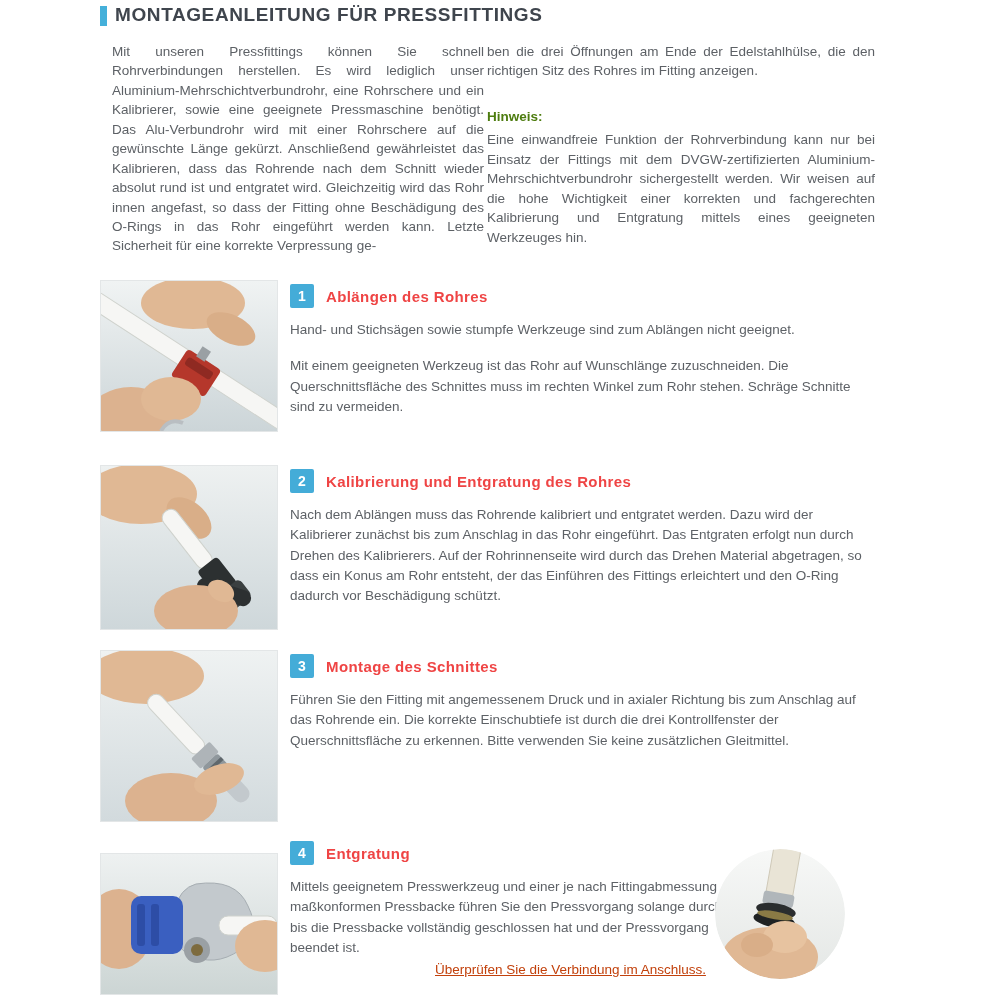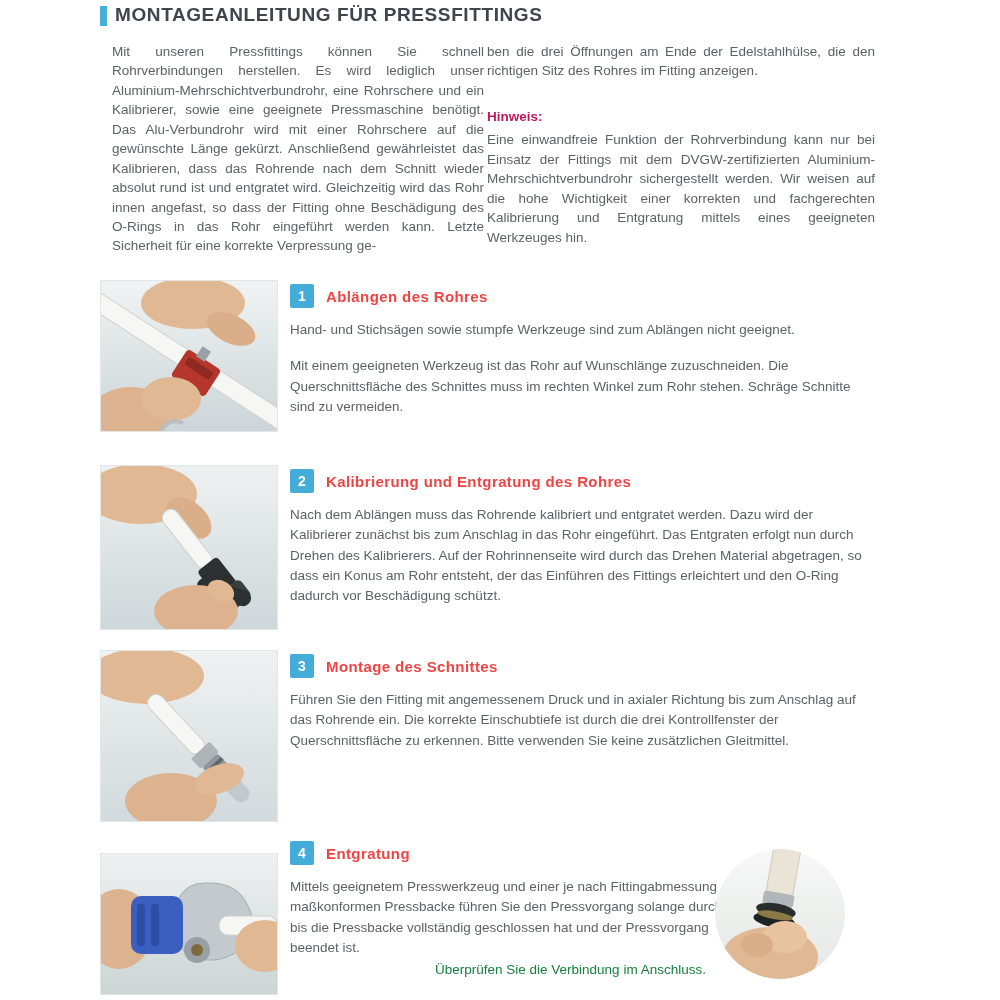--- a/index.html
+++ b/index.html
@@ -16,21 +16,21 @@
     font-size:19px;font-weight:bold;color:#3f454d;letter-spacing:.6px;
   }
   
   .intro-col{
     position:absolute;top:42px;font-size:13.5px;line-height:1.44;
     text-align:justify;color:#5d6166;
   }
   .intro-left{left:100px;width:372px;margin-left:12px;}
   .intro-right{left:487px;width:388px;}
   .note-label{
-    color:#be185d;font-weight:bold;margin-top:26px;margin-bottom:4px;
+    color:#4d7c0f;font-weight:bold;margin-top:26px;margin-bottom:4px;
     font-size:13.5px;
   }
   
   .photo{
     position:absolute;left:100px;width:178px;overflow:hidden;
     border:1px solid #e3e6e7;box-sizing:border-box;
   }
   .photo svg{display:block;}
   .step-content{position:absolute;left:290px;}
   .step-head{display:flex;align-items:center;margin-bottom:12px;}
@@ -40,21 +40,21 @@
     display:flex;align-items:center;justify-content:center;flex:0 0 auto;
   }
   .step-title{
     margin-left:12px;color:#ef4444;font-weight:bold;font-size:15px;
     letter-spacing:.4px;
   }
   .step-content p{
     margin:0 0 16px 0;font-size:13.5px;line-height:1.5;color:#5d6166;
   }
   .footer-note{
-    position:absolute;left:435px;top:962px;font-size:13.5px;color:#15803d;
+    position:absolute;left:435px;top:962px;font-size:13.5px;color:#c2410c;text-decoration:underline;
   }
   .circle-photo{
     position:absolute;left:715px;top:849px;width:130px;height:130px;
     border-radius:50%;overflow:hidden;
   }
 </style>
 </head>
 <body>
 
 <div class="page">

